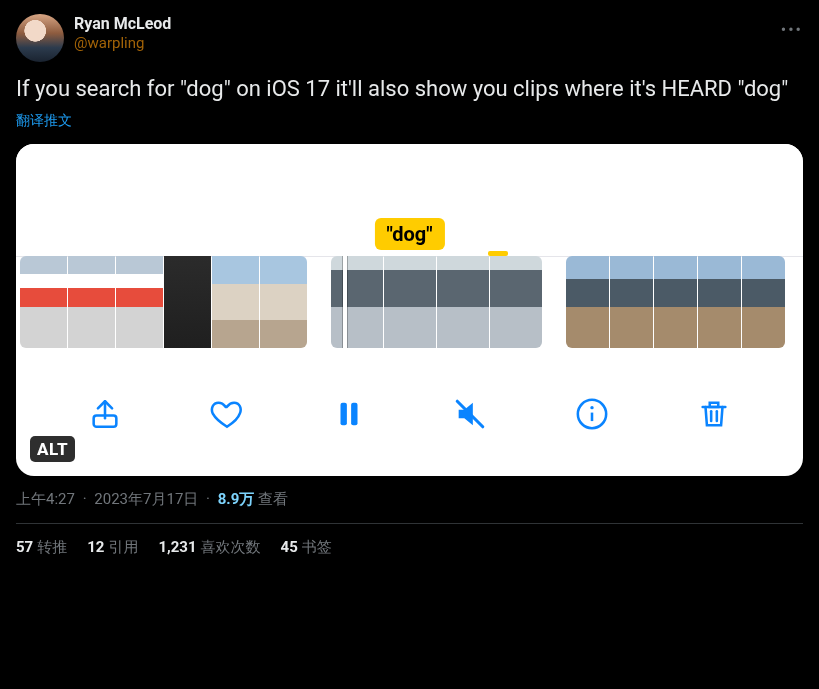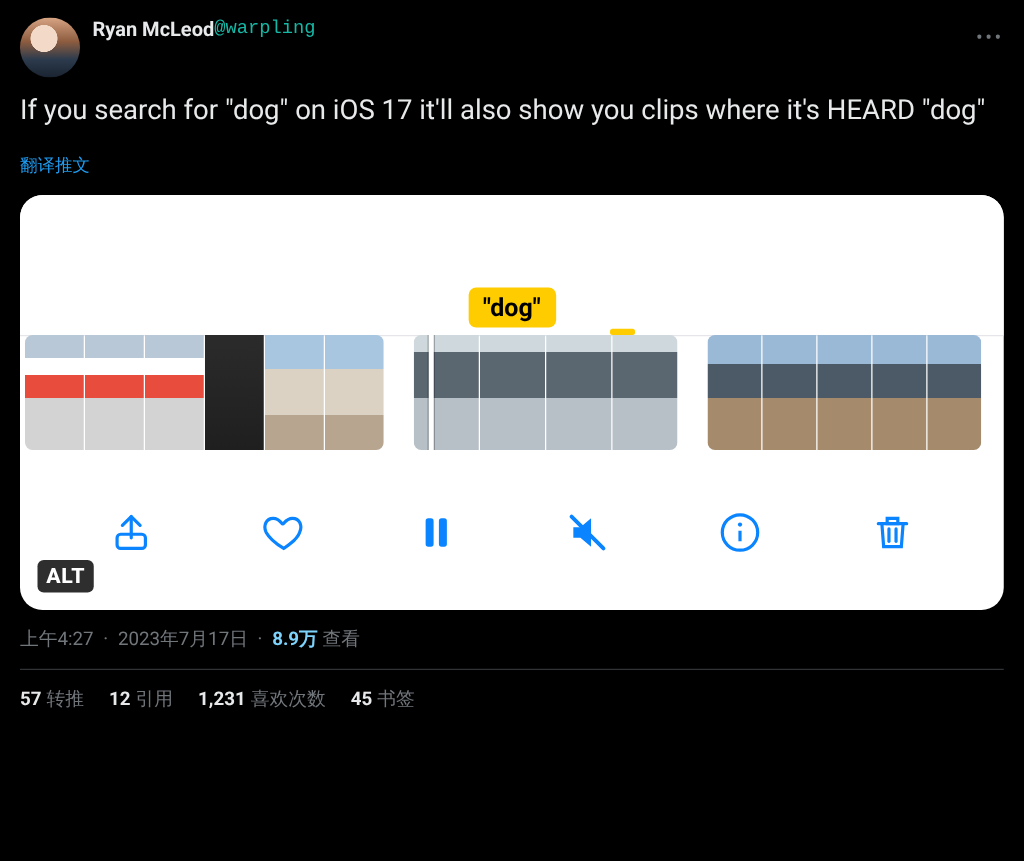--- a/index.html
+++ b/index.html
@@ -13,31 +13,31 @@
     padding: 10px 16px;
   }
   .tweet { padding: 4px 0; }
   .header { display: flex; align-items: flex-start; gap: 10px; position: relative; }
   .avatar {
     width: 48px; height: 48px; border-radius: 50%;
     background: radial-gradient(circle at 40% 35%, #f2d9c8 0 25%, transparent 26%),
                 linear-gradient(180deg, #d7a584 0%, #8e5c3f 40%, #2c3b4d 70%, #1a2330 100%);
     flex-shrink: 0;
   }
-  .user-block { display: flex; flex-direction: row; line-height: 1.25; }
+  .user-block { display: flex; flex-direction: column; line-height: 1.25; }
   .display-name { font-weight: 700; font-size: 16px; color: #e7e9ea; }
-  .handle { font-size: 15px; color: #14b8a6; font-family: Liberation Mono, monospace; }
+  .handle { font-size: 15px; color: #a16207; }
   .more-icon {
     position: absolute; right: 0; top: 6px; color: #71767b;
     font-size: 16px; letter-spacing: 2px; cursor: pointer;
   }
   .body-text {
     margin-top: 12px; font-size: 22px; line-height: 1.35; color: #e7e9ea;
   }
-  .translate-link { margin-top: 20px; font-size: 14px; color: #1d9bf0; cursor: pointer; }
+  .translate-link { margin-top: 8px; font-size: 14px; color: #1d9bf0; cursor: pointer; }
   .media-card {
     margin-top: 14px;
     background: #fff;
     border-radius: 18px;
     overflow: hidden;
     height: 332px;
     position: relative;
     display: flex;
     flex-direction: column;
   }

